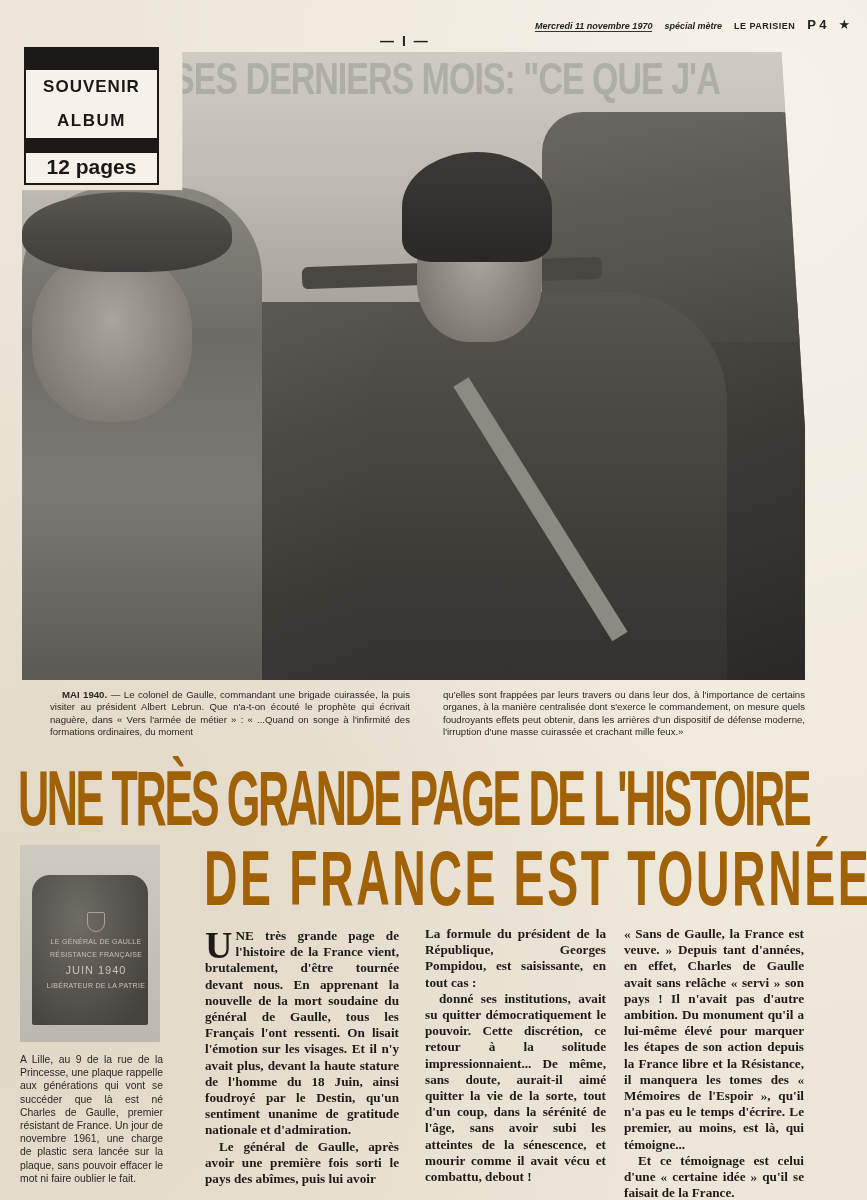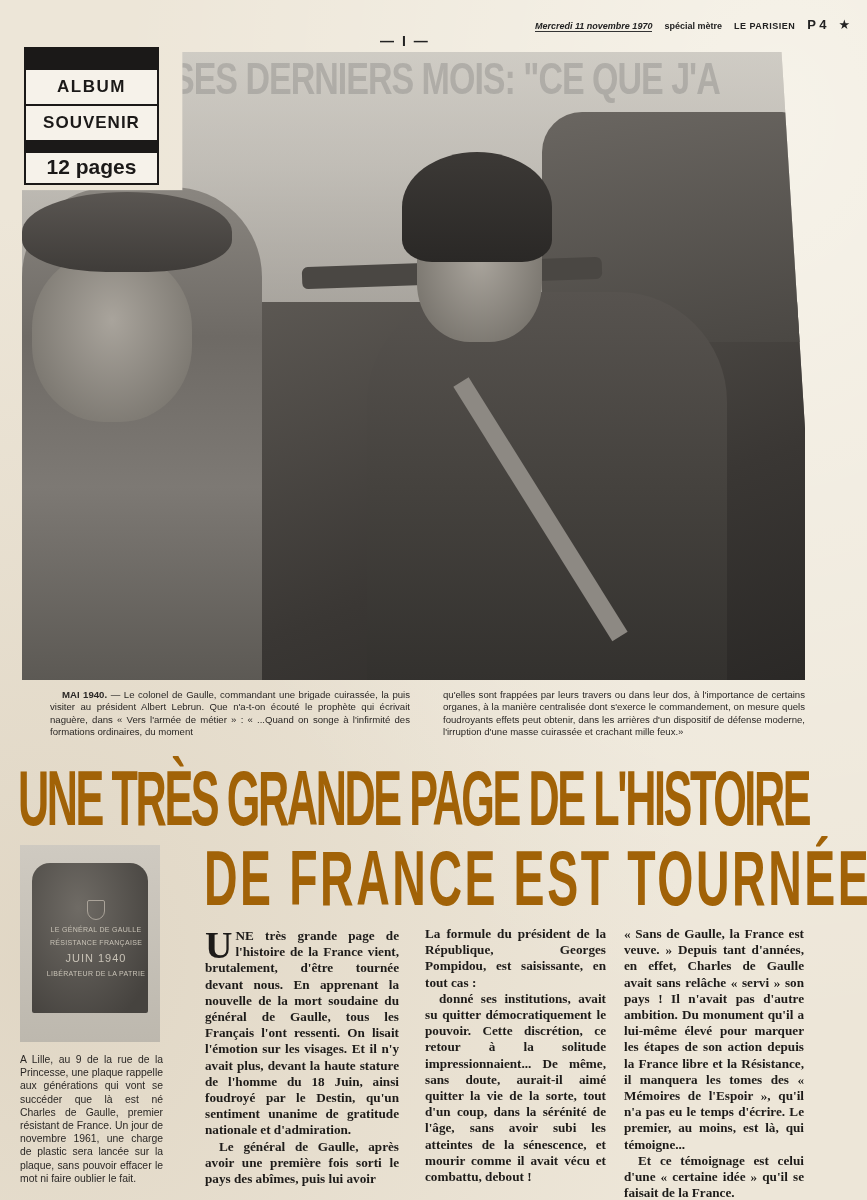--- a/index.html
+++ b/index.html
@@ -18,21 +18,21 @@
   .folio-num {
     position: absolute; left: 380px; top: 33px;
     font: bold 14px "Liberation Sans", sans-serif; letter-spacing: 2px; color:#222;
   }
   .folio {
     position: absolute; left: 535px; top: 17px; width: 250px;
     font-size: 9px; white-space: nowrap; color: #222;
     display: flex; align-items: baseline; gap: 12px;
   }
   .folio .date { font-style: italic; font-weight: bold; border-bottom: 1px solid #333; }
-  .folio .edition { font-weight: bold; }
+  .folio .edition { font-weight: bold; font-style: italic; }
   .folio .paper { font-weight: bold; letter-spacing: 0.5px; }
   .folio .page { font-weight: bold; font-size: 13px; }
   .folio .star { font-size: 13px; }
 
   
   .photo {
     position: absolute; left: 22px; top: 52px; width: 783px; height: 628px;
     background:
       linear-gradient(180deg, #c9c5bd 0%, #b5b1aa 18%, #8b8781 40%, #4e4b47 70%, #2c2a28 100%);
     overflow: hidden;
@@ -113,21 +113,21 @@
     transform: scaleX(0.86) scaleY(1.45); transform-origin: left top;
   }
 
   
   .plaque {
     position: absolute; left: 20px; top: 845px; width: 140px; height: 197px;
     background: linear-gradient(180deg,#cfcac1,#bdb8ae);
     padding: 10px 12px;
   }
   .plaque .stone {
-    width: 100%; height: 150px; margin-top: 8px;
+    width: 100%; height: 150px; margin-top: 20px;
     background: radial-gradient(ellipse at 40% 30%, #6f6b65, #46433f 85%);
     border-radius: 18px 18px 2px 2px; position: relative;
     display:flex; flex-direction: column; align-items:center; justify-content:center; gap:6px;
     color: #c8c2b6; font-size: 7px; text-align:center;padding-left:12px;
   }
   .plaque .crest { width: 18px; height: 20px; border: 1px solid #aaa399; border-radius: 2px 2px 9px 9px; }
   .plaque .p-line { font-size: 7px; letter-spacing: .3px; }
   .plaque .p-big { font-size: 11px; letter-spacing: 1px; }
 
   .plaque-caption {
@@ -174,22 +174,22 @@
   <div class="face-left"></div>
   <div class="hat-left"></div>
   <div class="man-right"></div>
   <div class="face-right"></div>
   <div class="helmet"></div>
   <div class="strap"></div>
 </div>
 
 <div class="album">
   <div class="band"></div>
+  <div class="cell c2">SOUVENIR</div>
   <div class="cell c1">ALBUM</div>
-  <div class="cell c2">SOUVENIR</div>
   <div class="cell c3">12 pages</div>
 </div>
 
 <div class="caption left">
   <b>MAI 1940.</b><span> — Le colonel de Gaulle, commandant une brigade cuirassée, la puis visiter au président Albert Lebrun. Que n'a-t-on écouté le prophète qui écrivait naguère, dans « Vers l'armée de métier » : « ...Quand on songe à l'infirmité des formations ordinaires, du moment</span>
 </div>
 <div class="caption right">qu'elles sont frappées par leurs travers ou dans leur dos, à l'importance de certains organes, à la manière centralisée dont s'exerce le commandement, on mesure quels foudroyants effets peut obtenir, dans les arrières d'un dispositif de défense moderne, l'irruption d'une masse cuirassée et crachant mille feux.»</div>
 
 <div class="headline">
   <span class="l1">UNE TRÈS GRANDE PAGE DE L'HISTOIRE</span>

